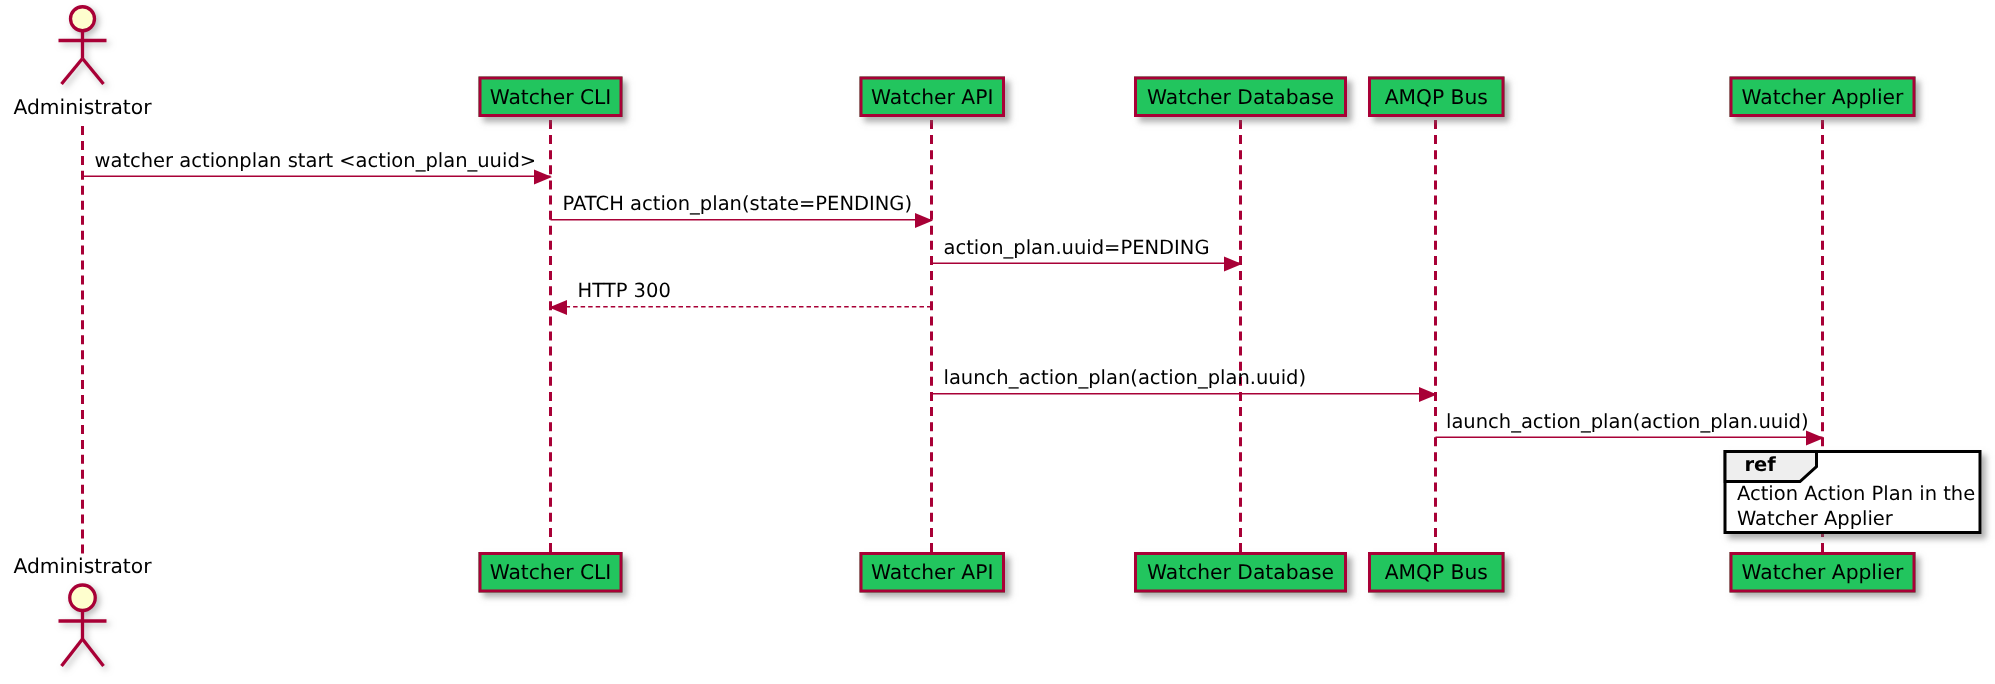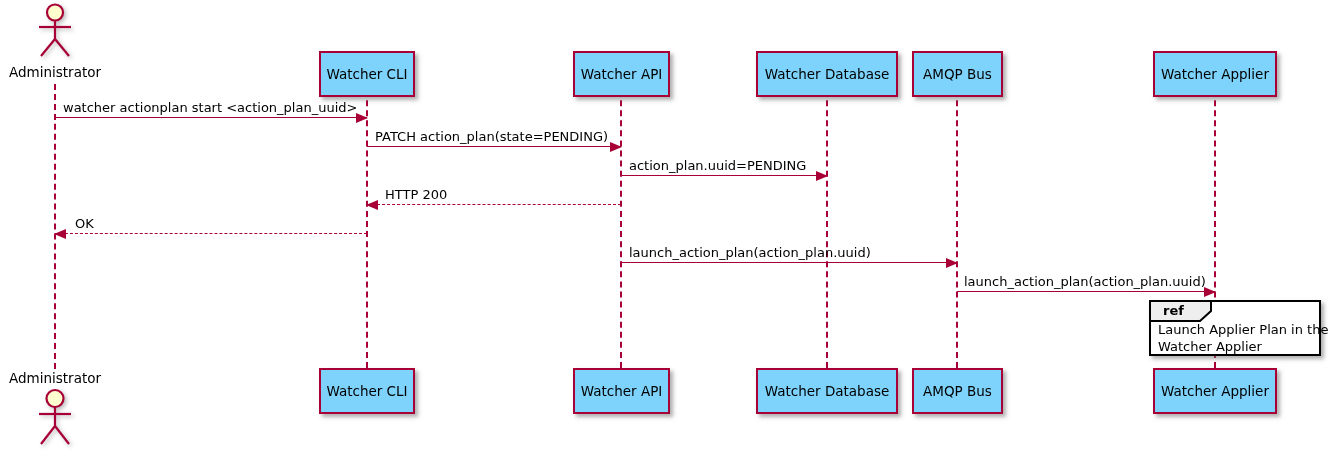--- a/index.html
+++ b/index.html
@@ -3,21 +3,21 @@
 <meta charset="utf-8">
 <style>
   * { margin:0; padding:0; box-sizing:border-box; }
   html,body { background:#ffffff; }
   body { font-family:"DejaVu Sans", sans-serif; color:#000; }
   #diagram {
     position:relative; width:1330px; height:456px; background:#ffffff;
     overflow:hidden;
   }
   .pbox {
-    position:absolute; height:46px; background:#7dd3fc;
+    position:absolute; height:27px; background:#22c55e;
     border:2px solid #A80036; display:flex; align-items:center; justify-content:center;
     font-size:13.5px; color:#000; white-space:nowrap;
     box-shadow:3px 3px 4px rgba(110,110,110,0.55);
   }
   .lifeline {
     position:absolute; width:0; border-left:2px dashed #A80036;
   }
   .actor-label {
     position:absolute; font-size:13.5px; color:#000; text-align:center;
     white-space:nowrap; width:110px;
@@ -84,50 +84,45 @@
     <div class="ah ah-right"></div>
   </div>
 
   <div class="msg" style="left:621px; top:159px; width:206px; height:22px;">
     <div class="msg-label" style="left:8px;">action_plan.uuid=PENDING</div>
     <div class="msg-line solid"></div>
     <div class="ah ah-right"></div>
   </div>
 
   <div class="msg" style="left:367px; top:188px; width:254px; height:22px;">
-    <div class="msg-label" style="left:18px;">HTTP 200</div>
+    <div class="msg-label" style="left:18px;">HTTP 300</div>
     <div class="msg-line dashed"></div>
     <div class="ah ah-left"></div>
   </div>
 
-  <div class="msg" style="left:55px; top:217px; width:312px; height:22px;">
-    <div class="msg-label" style="left:20px;">OK</div>
-    <div class="msg-line dashed"></div>
-    <div class="ah ah-left"></div>
-  </div>
 
   <div class="msg" style="left:621px; top:246px; width:336px; height:22px;">
     <div class="msg-label" style="left:8px;">launch_action_plan(action_plan.uuid)</div>
     <div class="msg-line solid"></div>
     <div class="ah ah-right"></div>
   </div>
 
   <div class="msg" style="left:957px; top:275px; width:258px; height:22px;">
     <div class="msg-label" style="left:7px;">launch_action_plan(action_plan.uuid)</div>
     <div class="msg-line solid"></div>
     <div class="ah ah-right"></div>
   </div>
 
   <div class="ref-box">
     <svg class="ref-tab-svg" width="64" height="22" viewBox="0 0 64 22">
       <path d="M1,1 H62 V11 L51,21 H1 Z" fill="#EEEEEE" stroke="#000000" stroke-width="2"></path>
     </svg>
     <div class="ref-keyword">ref</div>
     <div class="ref-text">
-      <div>Launch Applier Plan in the</div>
+      <div>Action Action Plan in the</div>
       <div>Watcher Applier</div>
     </div>
   </div>
 
   <div class="pbox" style="left:319px; top:368px; width:96px;">Watcher CLI</div>
   <div class="pbox" style="left:573px; top:368px; width:97px;">Watcher API</div>
   <div class="pbox" style="left:756px; top:368px; width:142px;">Watcher Database</div>
   <div class="pbox" style="left:912px; top:368px; width:91px;">AMQP Bus</div>
   <div class="pbox" style="left:1153px; top:368px; width:124px;">Watcher Applier</div>
 

